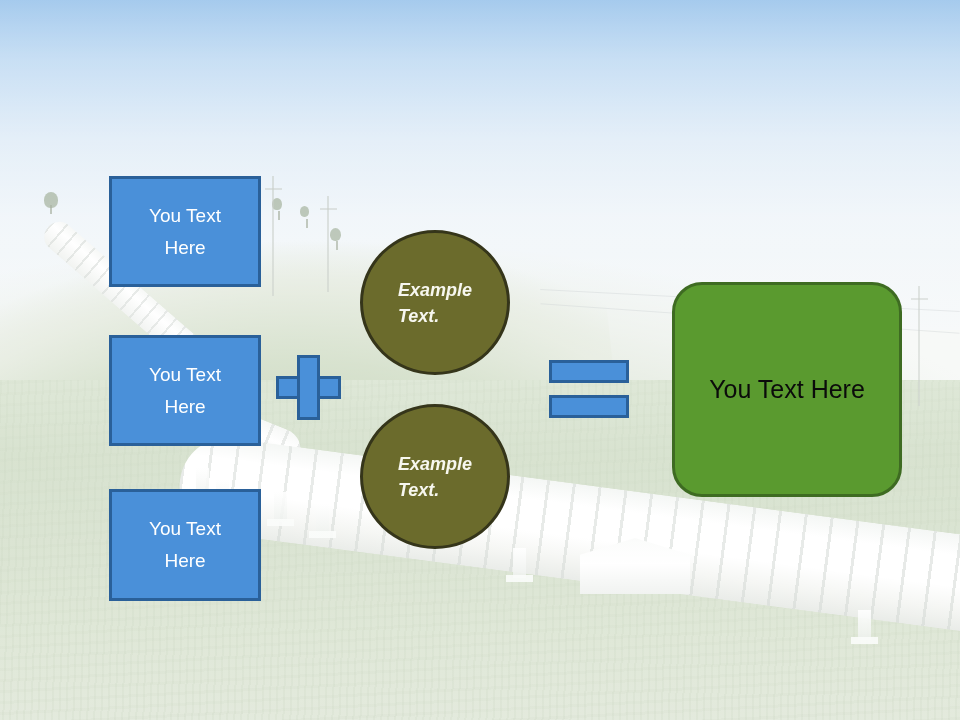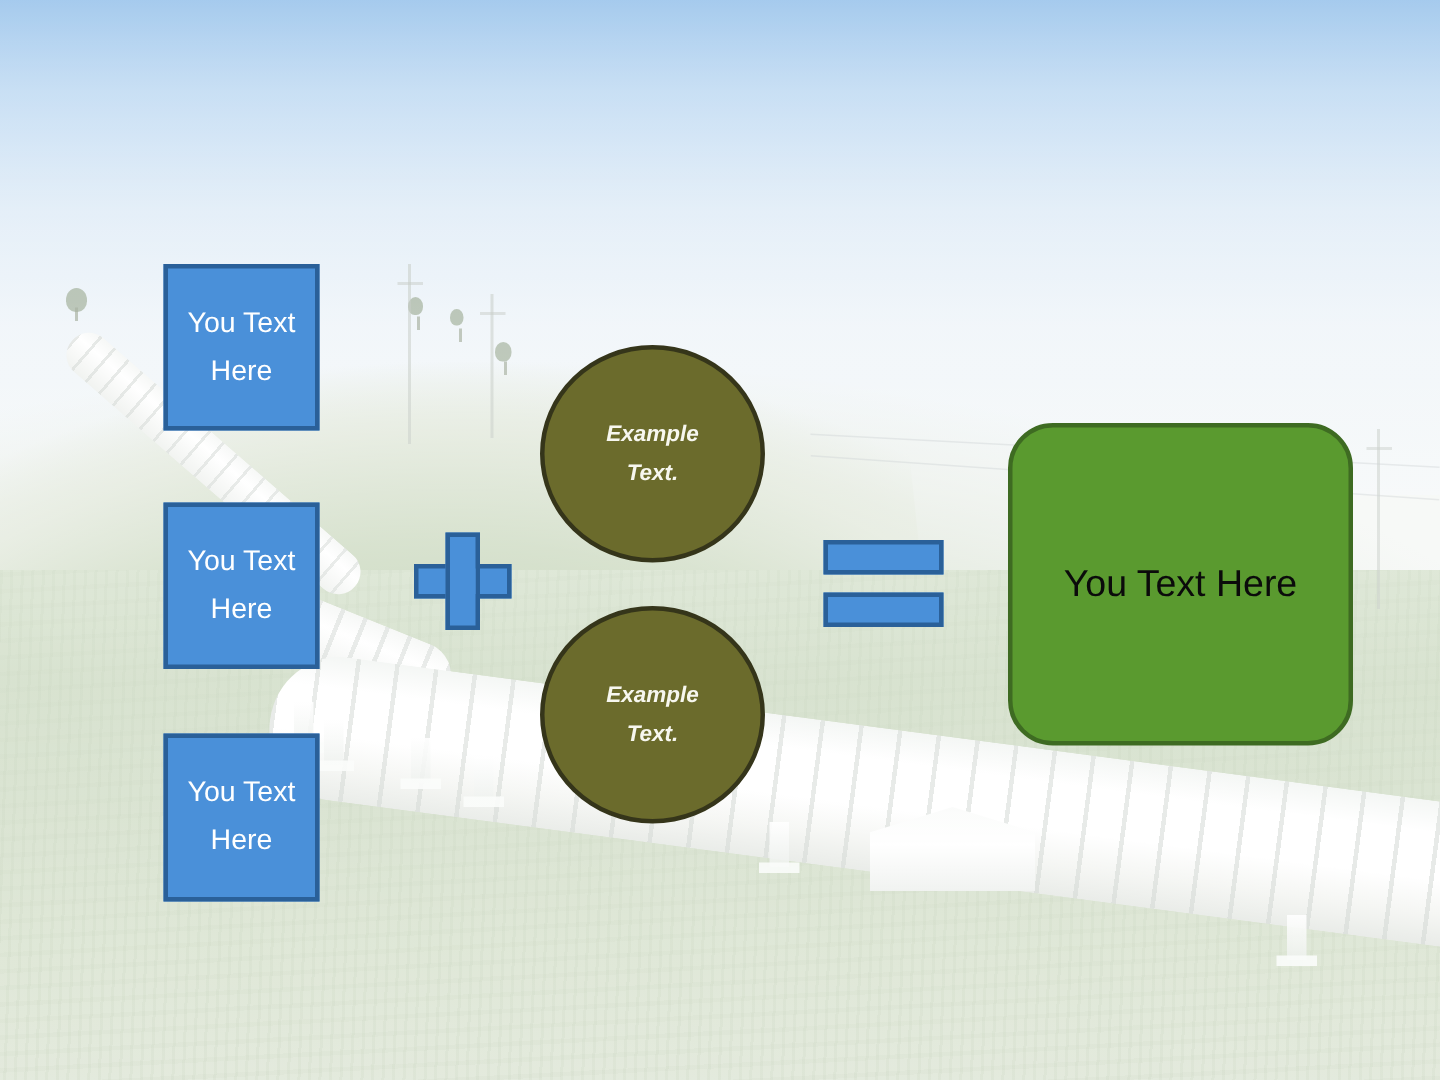--- a/index.html
+++ b/index.html
@@ -182,21 +182,21 @@
     font-size: 33px;
     line-height: 40px;
     white-space: nowrap;
   }
   .title-strong { font-weight: bold; }
   .title-rest   { font-weight: normal; }
 
   
   .blue-box {
     position: absolute;
-    width: 104px;
+    width: 152px;
     height: 111px;
     background: #4a90d9;
     border: 3px solid #2a6099;
     box-sizing: border-box;
     color: #ffffff;
     font-size: 19px;
     line-height: 32px;
     text-align: center;
     display: flex;
     align-items: center;
@@ -242,25 +242,25 @@
 
   
   .olive-circle {
     position: absolute;
     width: 150px; height: 145px;
     border-radius: 50%;
     background: #6b6b2c;
     border: 3px solid #35351a;
     box-sizing: border-box;
     color: #f7f7ef;
-    font-size: 15px;
+    font-size: 18px;
     font-weight: bold;
     font-style: italic;
     line-height: 26px;
-    text-align: center;
+    text-align: left;
     display: flex;
     align-items: center;
     justify-content: center;
   }
   #olive-circle-1 { left: 360px; top: 230px; }
   #olive-circle-2 { left: 360px; top: 404px; }
 
   
   #green-box {
     position: absolute;

